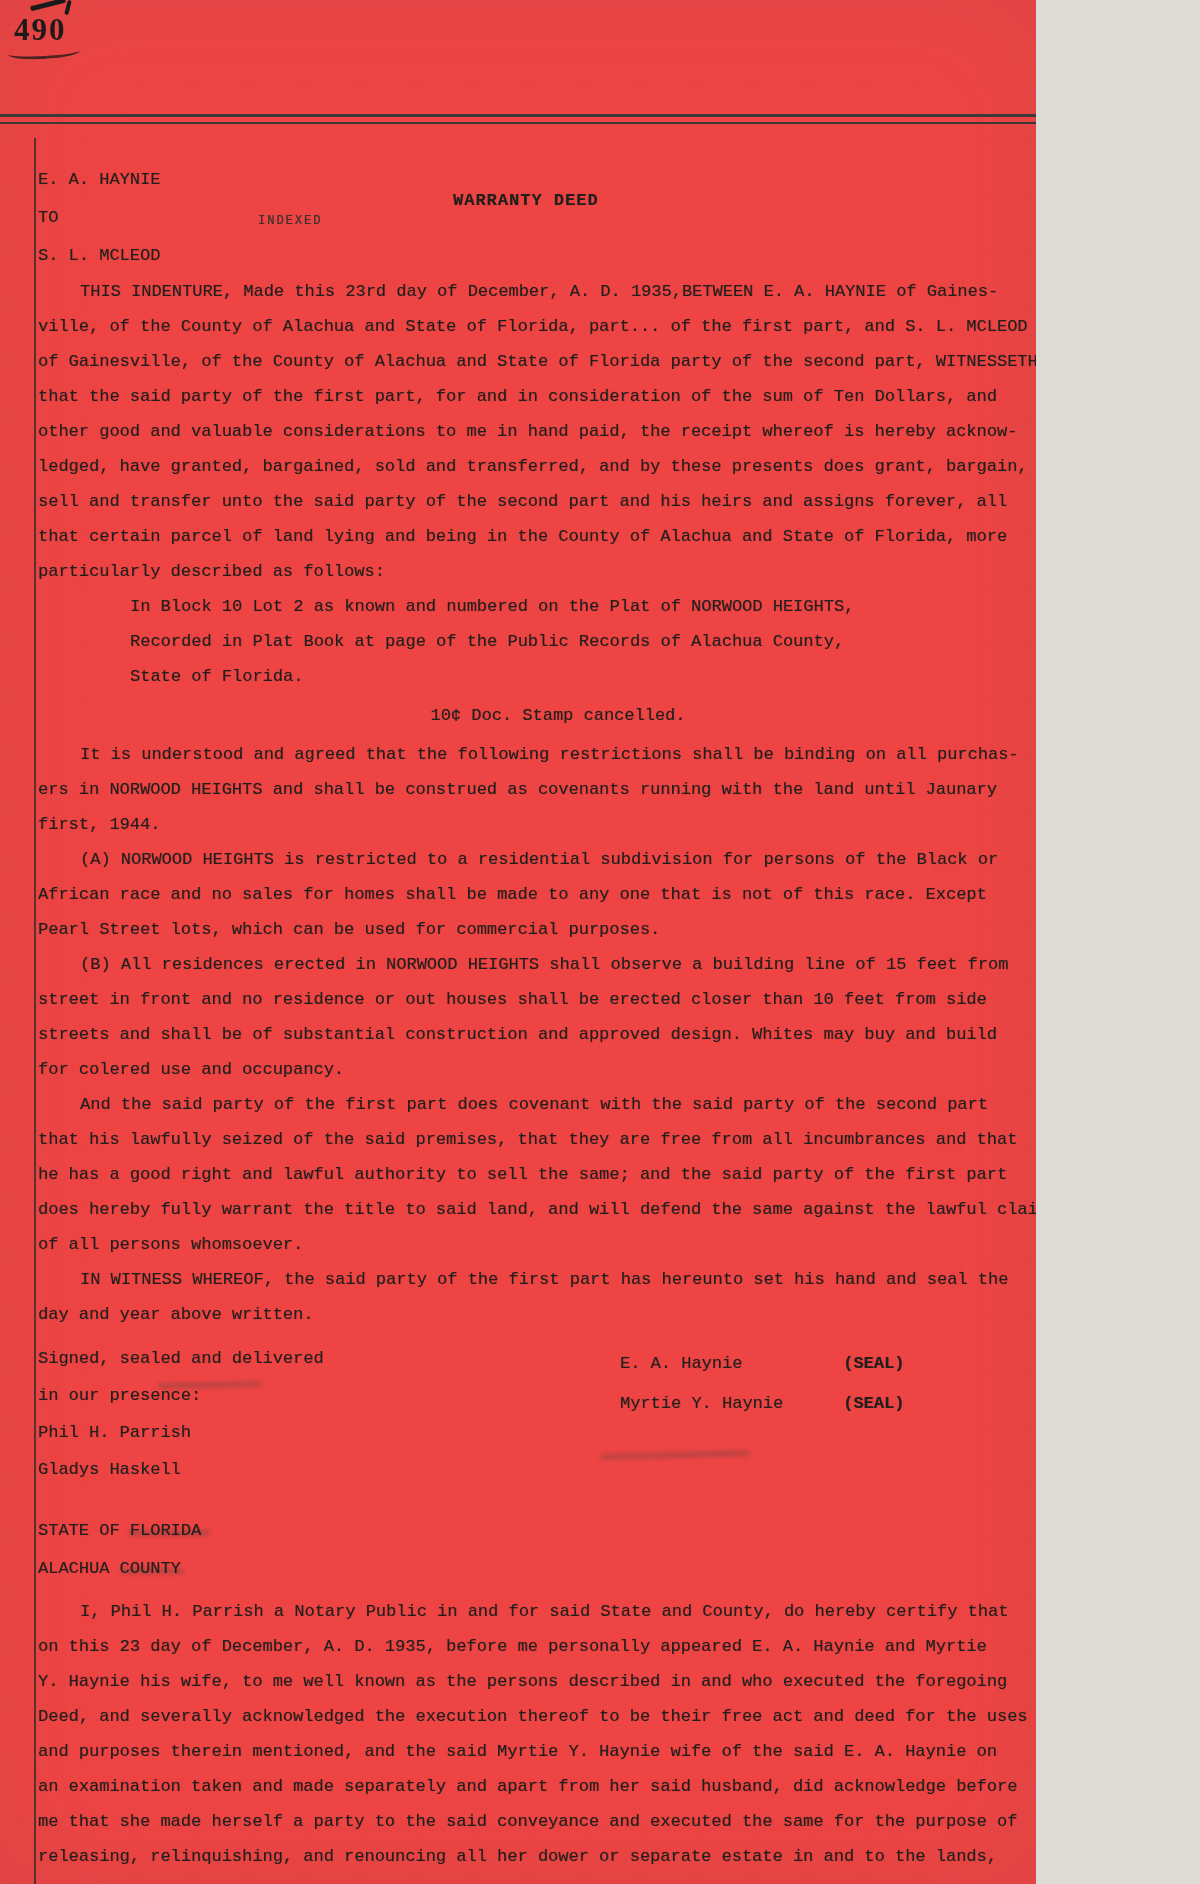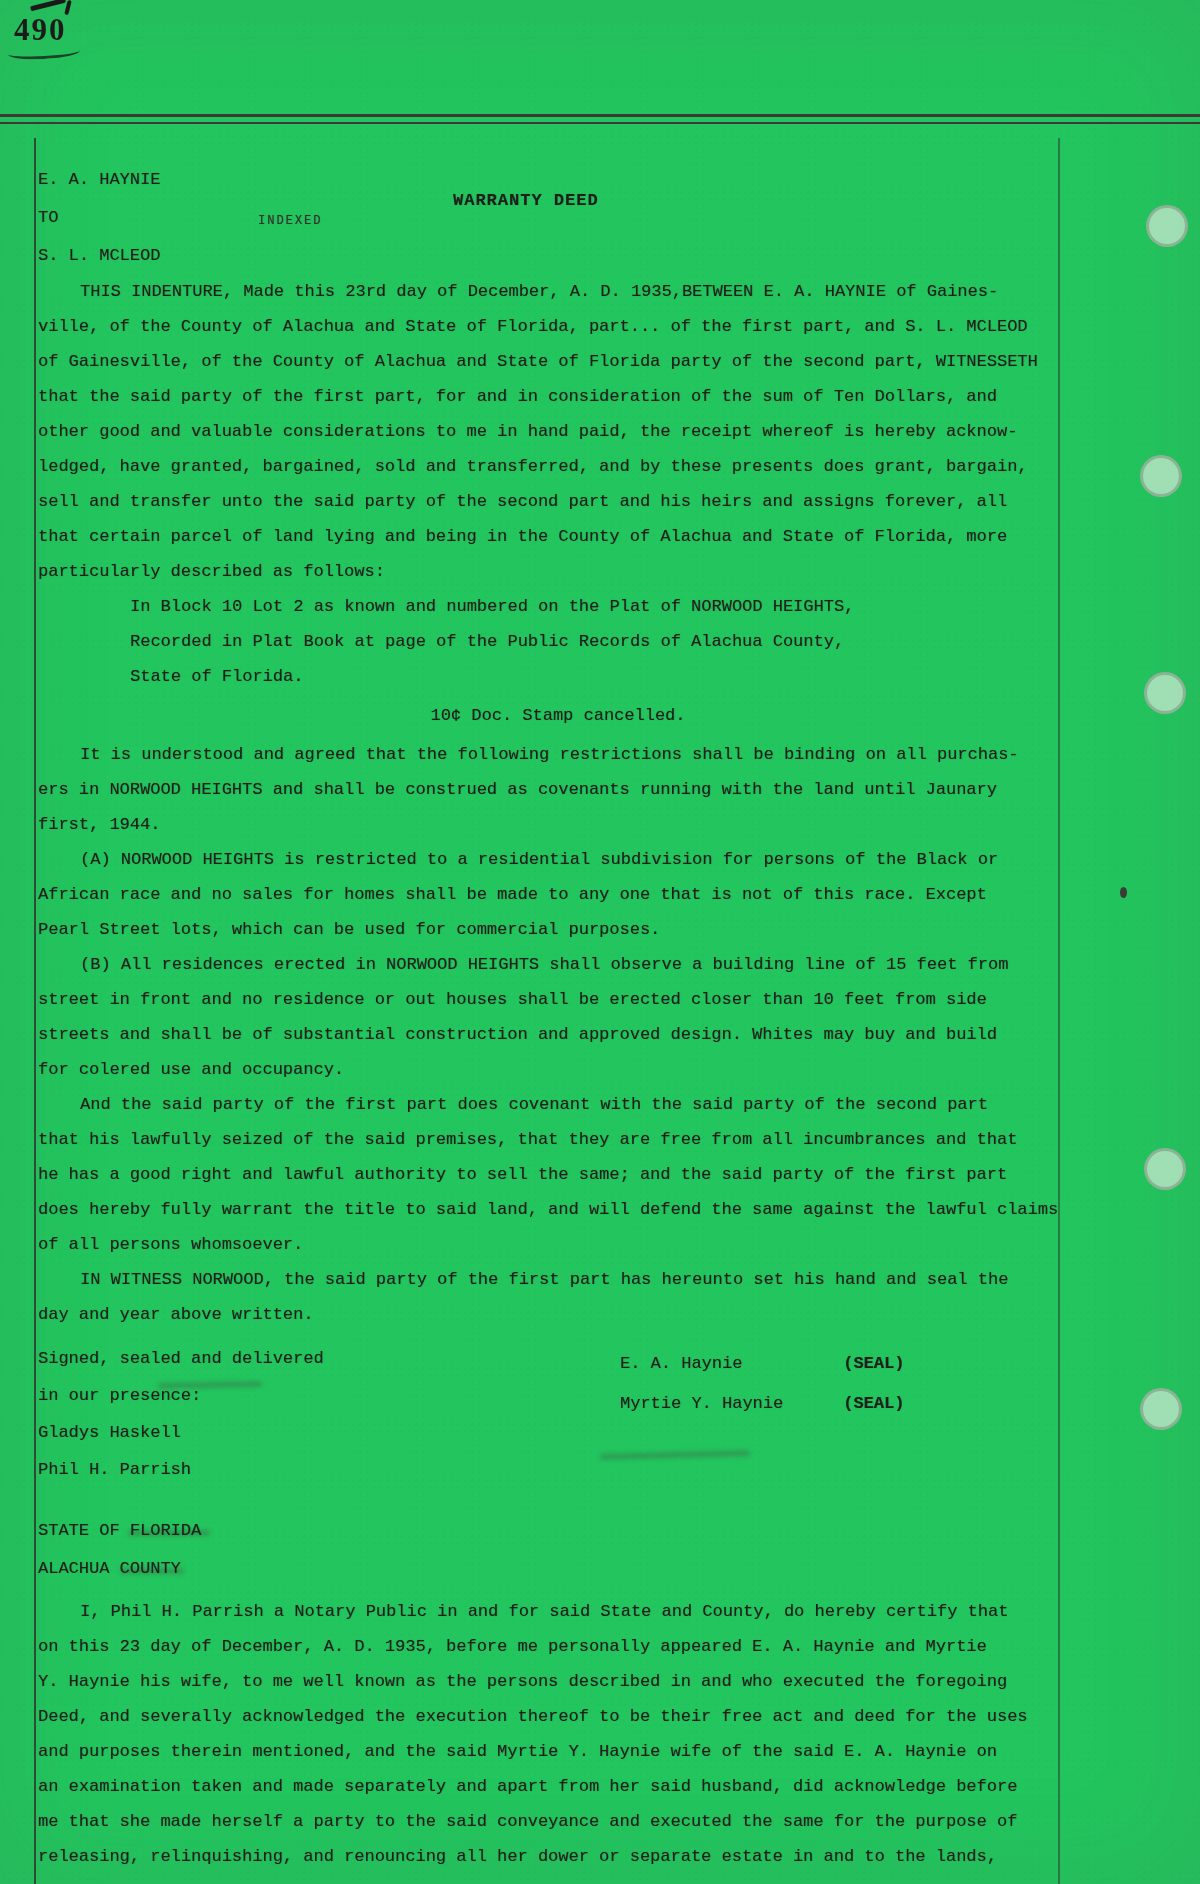--- a/index.html
+++ b/index.html
@@ -3,22 +3,22 @@
 <meta charset="utf-8">
 <style>
   html, body { margin:0; padding:0; }
   body {
     width:1200px; height:1884px;
     background:#dcdbd6;
     font-family:"Liberation Mono", monospace;
   }
   .page {
     position:relative;
-    width:1200px; height:1884px;
-    background:#22c55e;
+    width:1036px; height:1884px;
+    background:#ef4444;
     overflow:hidden;
     box-shadow:inset 0 0 120px rgba(90,85,75,0.12);
   }
   .page::before {
     content:"";
     position:absolute; inset:0;
     background-image:radial-gradient(rgba(40,38,32,0.03) 1px, transparent 1px);
     background-size:7px 7px;
     pointer-events:none;
   }
@@ -191,29 +191,29 @@
 street in front and no residence or out houses shall be erected closer than 10 feet from side
 streets and shall be of substantial construction and approved design. Whites may buy and build
 for colered use and occupancy.</p>
 
     <p class="p indent">And the said party of the first part does covenant with the said party of the second part
 that his lawfully seized of the said premises, that they are free from all incumbrances and that
 he has a good right and lawful authority to sell the same; and the said party of the first part
 does hereby fully warrant the title to said land, and will defend the same against the lawful claims
 of all persons whomsoever.</p>
 
-    <p class="p indent">IN WITNESS NORWOOD, the said party of the first part has hereunto set his hand and seal the
+    <p class="p indent">IN WITNESS WHEREOF, the said party of the first part has hereunto set his hand and seal the
 day and year above written.</p>
 
     <div class="sig-block">
       <div class="sig-left">
         <div>Signed, sealed and delivered</div>
         <div>in our presence:</div>
+        <div>Phil H. Parrish</div>
         <div>Gladys Haskell</div>
-        <div>Phil H. Parrish</div>
       </div>
       <div class="sig-right">
         <div class="sig-row">
           <span class="sig-name">E. A. Haynie</span>
           <span class="sig-seal">(SEAL)</span>
         </div>
         <div class="sig-row">
           <span class="sig-name">Myrtie Y. Haynie</span>
           <span class="sig-seal">(SEAL)</span>
         </div>

